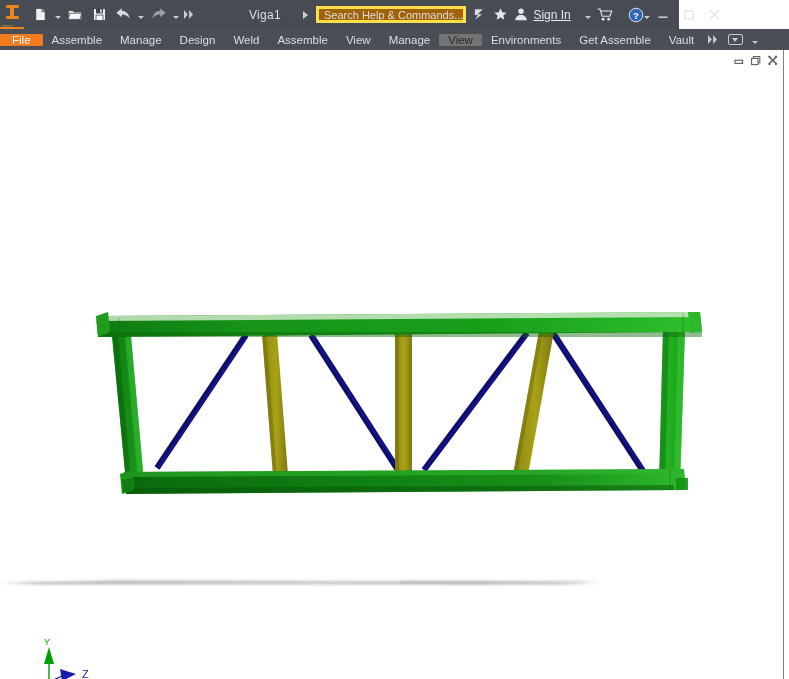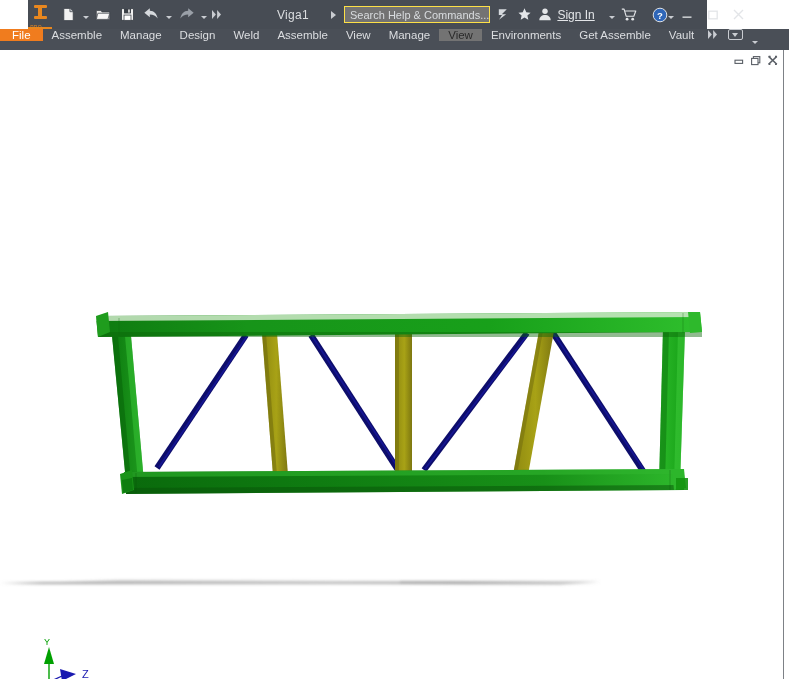--- a/index.html
+++ b/index.html
@@ -9,21 +9,21 @@
     font-family:"Liberation Sans", sans-serif;
     overflow:hidden;
     position:relative;
   }
   #app{position:absolute;inset:0;width:789px;height:679px;overflow:hidden;}
 
   
   .titlebar{
     position:absolute;left:0;top:0;width:679px;height:29px;
     background:#474c54;
-    display:flex;align-items:center;margin-left:28px;
+    display:flex;align-items:center;
   }
   .logo{
     width:24px;height:29px;
     display:flex;align-items:center;justify-content:center;
     position:relative;flex:0 0 auto;
   }
   .logo .ibar{
     position:relative;width:16px;height:19px;
     display:flex;flex-direction:column;align-items:center;justify-content:flex-start;
   }
@@ -63,21 +63,21 @@
     margin-left:22px;width:10px;height:22px;display:flex;align-items:center;justify-content:center;
   }
   .titlearrow i{
     display:block;width:0;height:0;
     border-top:4px solid transparent;border-bottom:4px solid transparent;
     border-left:5px solid #c9ccd1;
   }
 
   .searchbox{
     margin-left:8px;width:160px;height:17px;
-    background:#737373;border:1px solid #fde047;
+    background:#a16207;border:3px solid #fde047;
     display:flex;align-items:center;box-sizing:border-box;
   }
   .searchbox span{
     font-size:11px;color:#d9dcdf;padding-left:5px;white-space:nowrap;
     overflow:hidden;
   }
 
   .tb-ico{
     height:29px;display:flex;align-items:center;justify-content:center;
     margin-left:6px;
@@ -91,21 +91,21 @@
   .winctrls{
     margin-left:auto;display:flex;align-items:center;height:29px;padding-right:7px;
   }
   .wbtn{
     width:26px;height:22px;display:flex;align-items:center;justify-content:center;
   }
 
   
   .tabbar{
     position:absolute;left:0;top:29px;width:789px;height:21px;
-    background:#4a4f57;display:flex;align-items:flex-start;
+    background:#4a4f57;display:flex;align-items:center;
   }
   .tab{
     display:flex;align-items:center;padding:0 9px;
     font-size:11.5px;color:#dcdee1;white-space:nowrap;
     box-sizing:border-box;
   }
   .tab.file{background:#f07c1e;color:#ffffff;padding:0 12px;font-weight:normal;}
   .tab.active{background:#737373;color:#2a2a2a;}
   .tabmore{display:flex;align-items:center;padding:0 4px;}
   .tabcombo{display:flex;align-items:center;padding:0 4px;}

